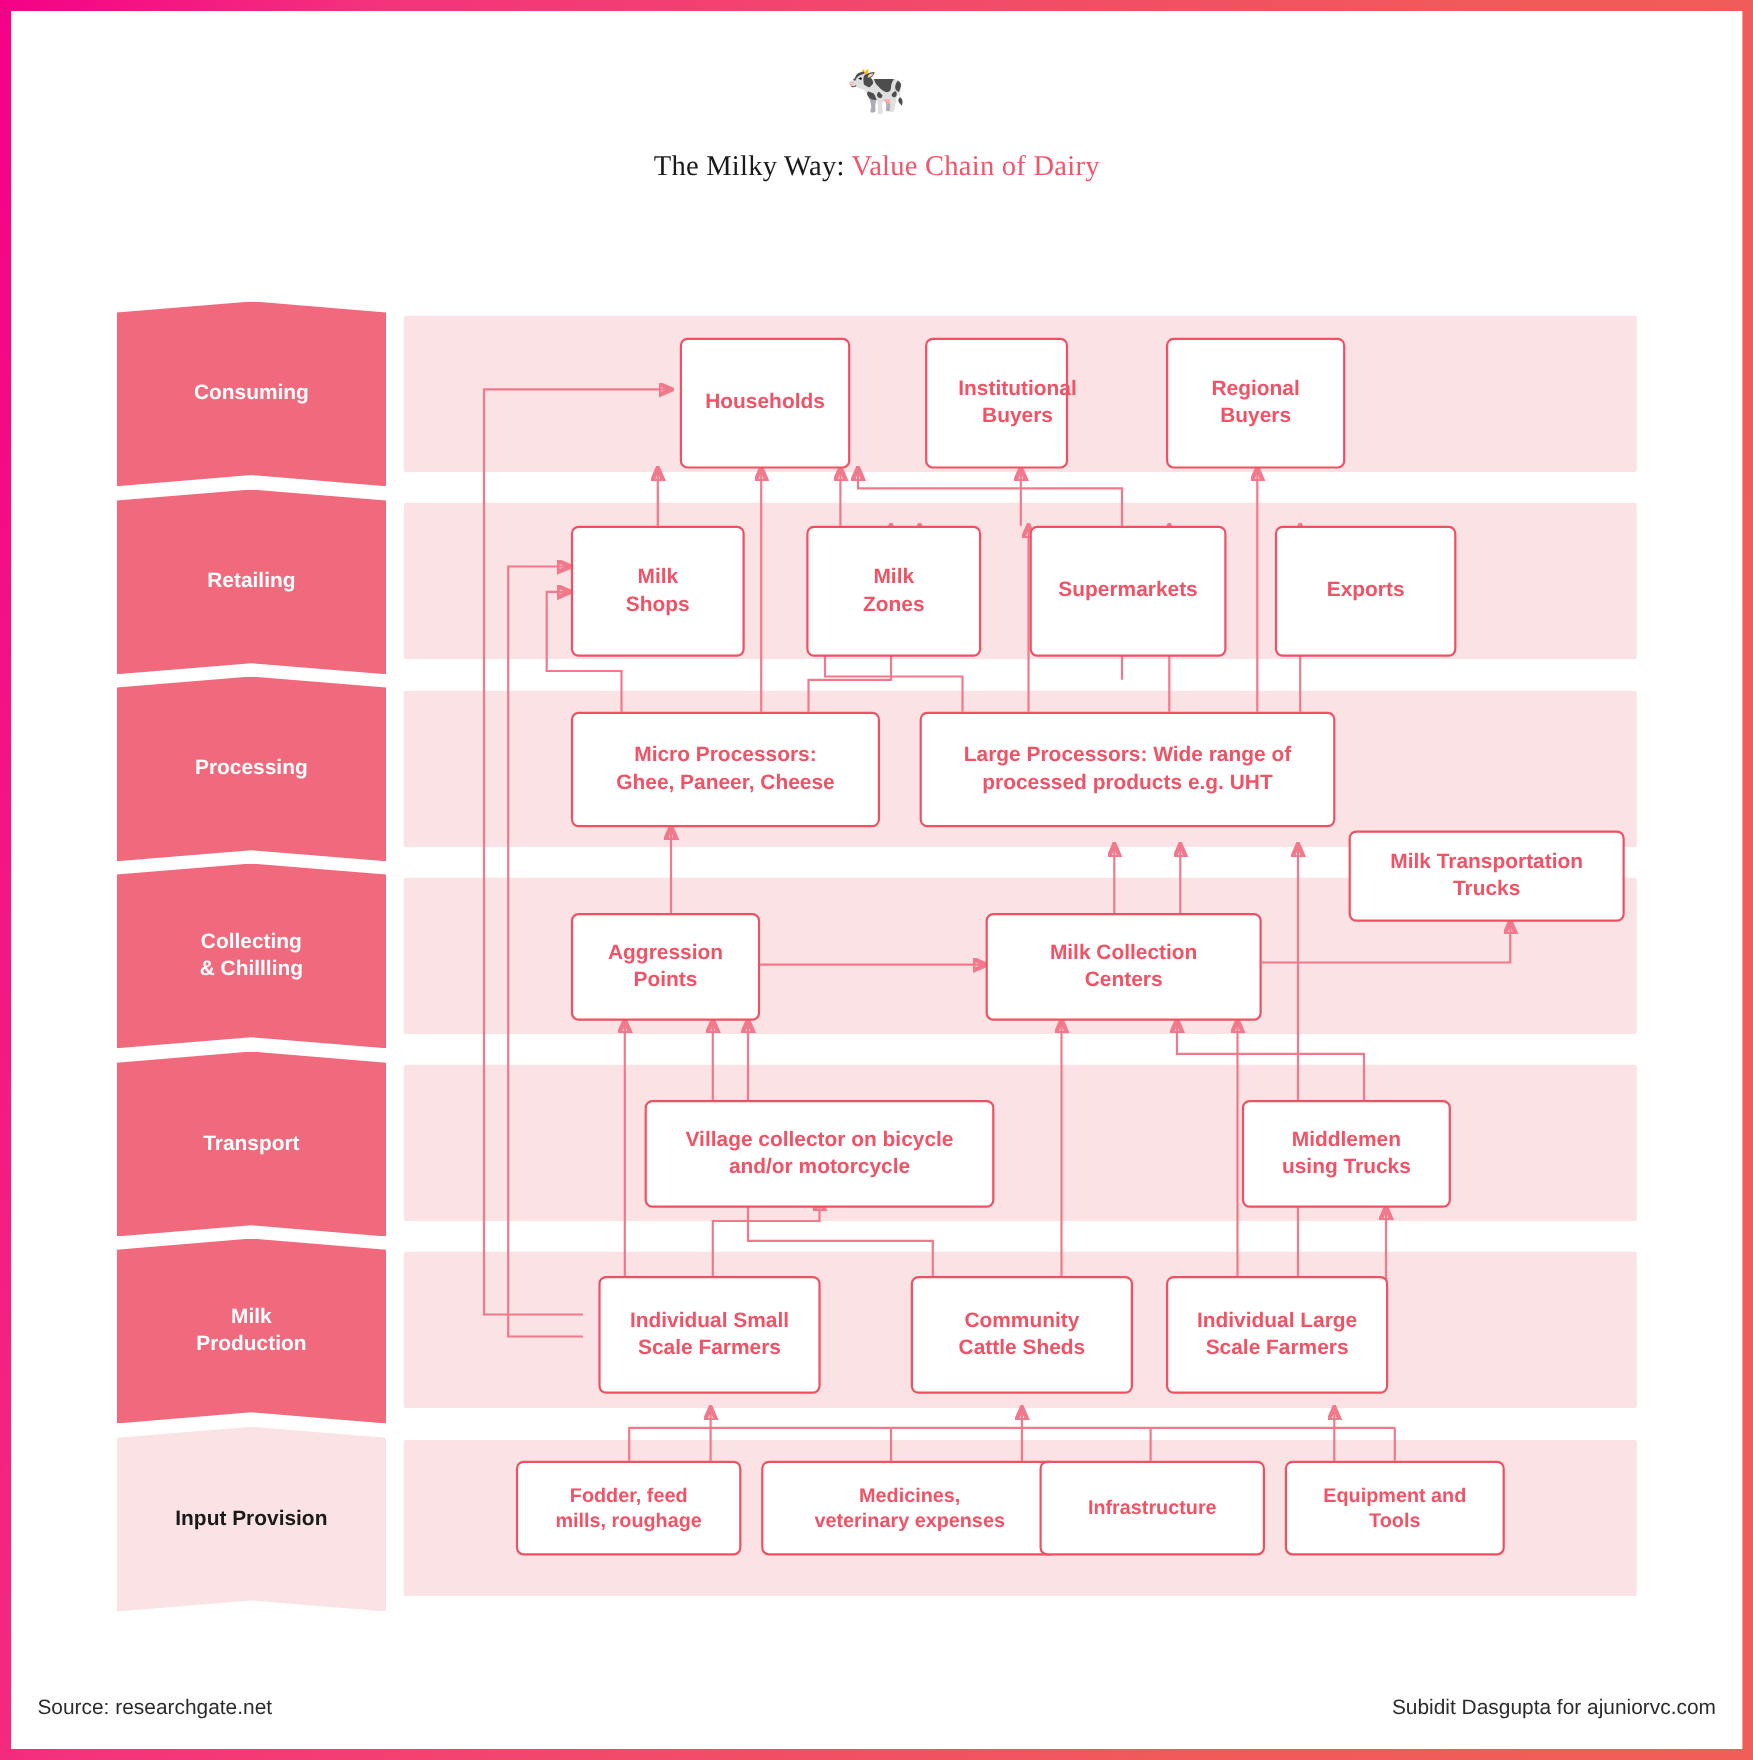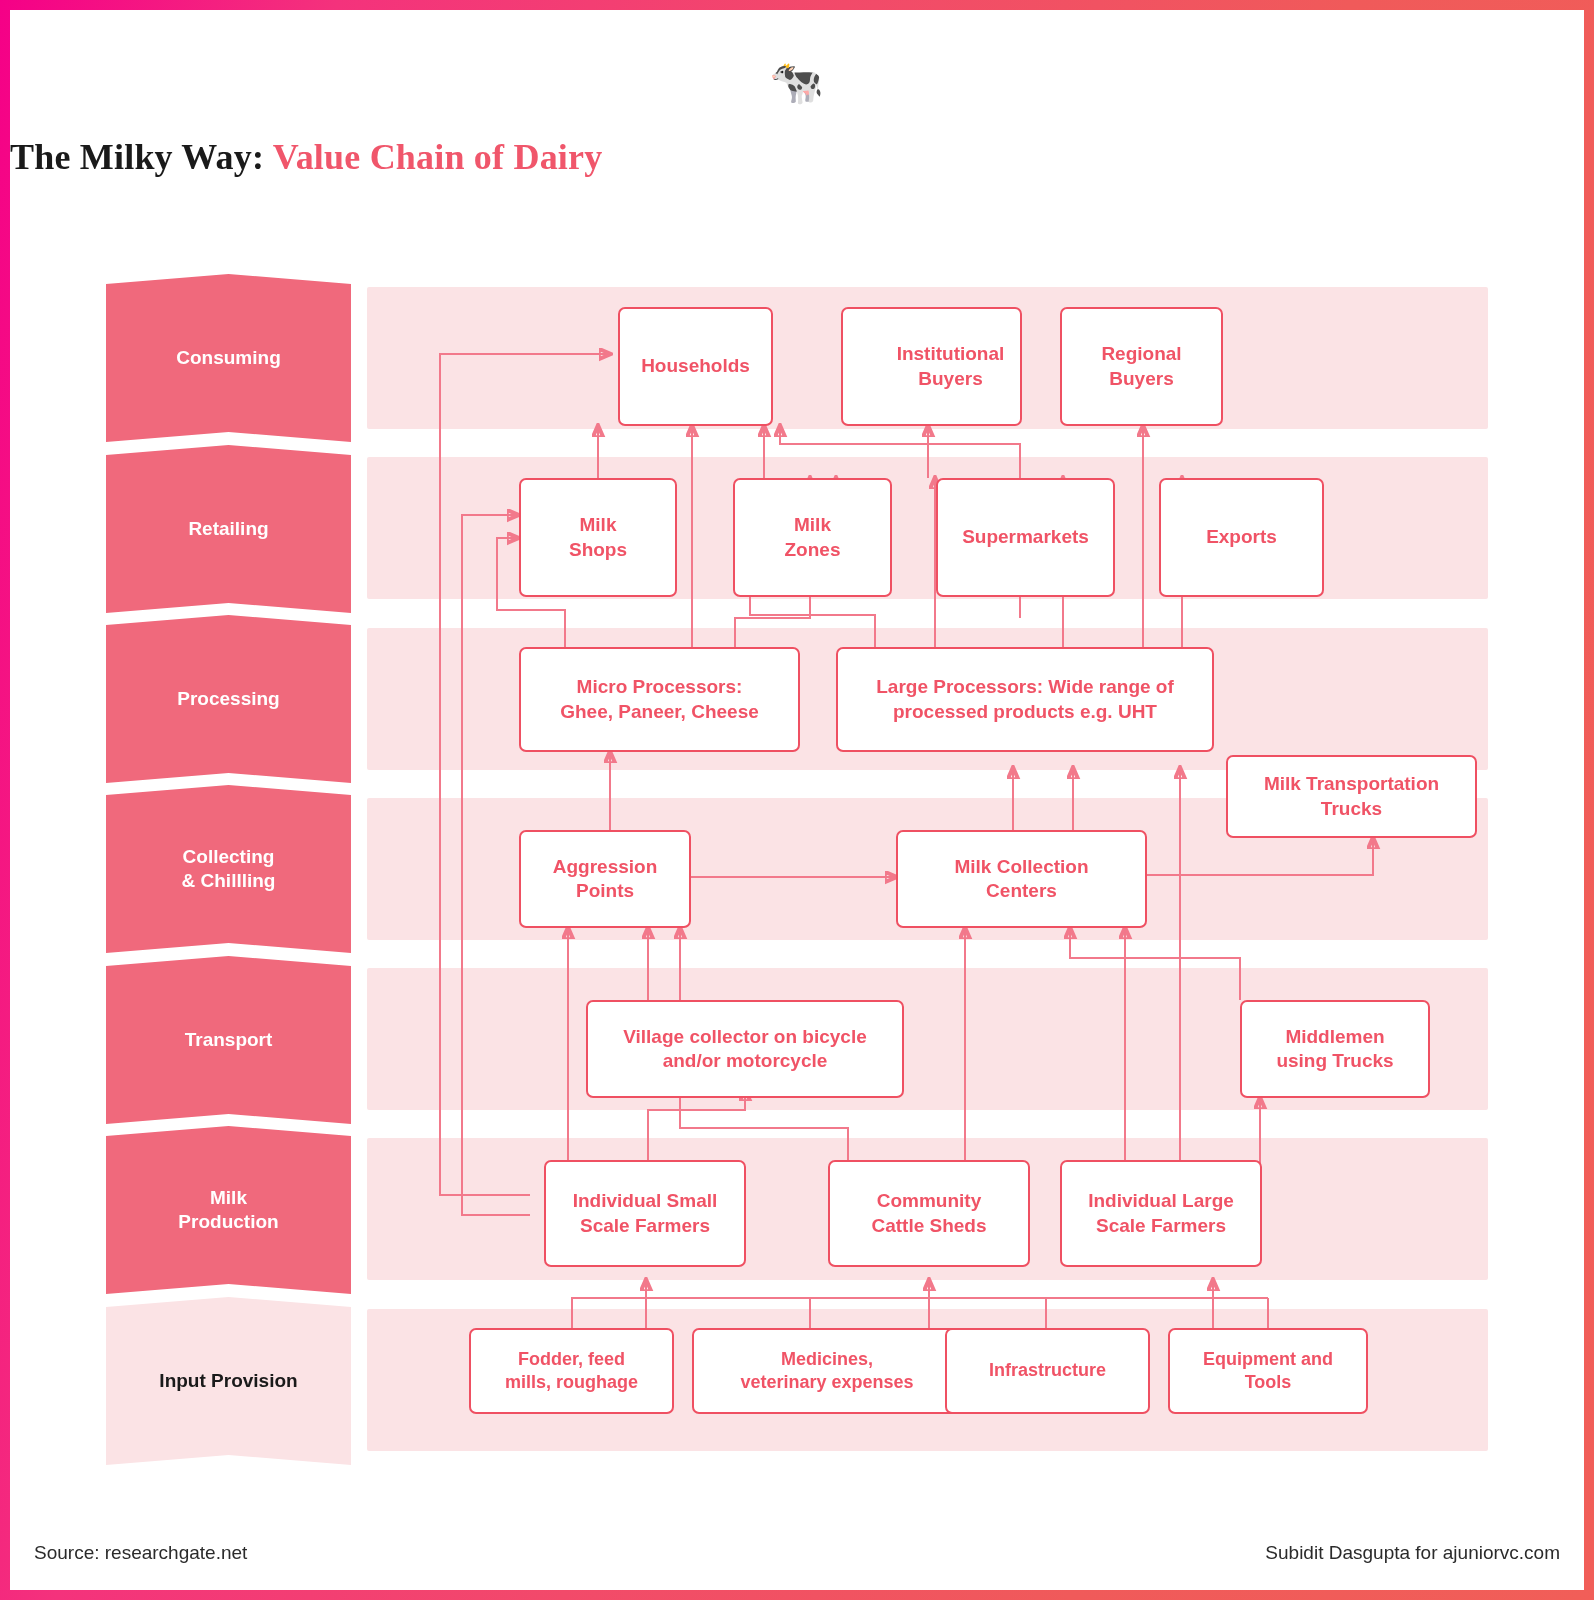--- a/index.html
+++ b/index.html
@@ -35,24 +35,24 @@
     top: 50px;
     text-align: center;
     font-size: 44px;
     line-height: 1;
   }
 
   .title {
     position: absolute;
     left: 0; right: 0;
     top: 126px;
-    text-align: left;
+    text-align: center;
     font-family: "Liberation Serif", serif;
-    font-size: 36px;
-    font-weight: bold;
+    font-size: 26px;
+    font-weight: normal;
     color: #1a1a1a;
     letter-spacing: .2px;
   }
   .title .accent { color: #F0566B; }
 
   
   .band {
     position: absolute;
     left: 357px;
     width: 1121px;
@@ -222,21 +222,21 @@
         <span style="white-space:pre-line">Milk
 Production</span>
       </div>
   <div class="chev light" style="top:1287px;height:168px;">
         <span style="white-space:pre-line">Input Provision</span>
       </div>
 
   <div class="node" style="left:608px;top:297px;width:155px;height:119px;">
         <span style="white-space:pre-line">Households</span>
       </div>
-  <div class="node" style="left:831px;top:297px;width:181px;height:119px;padding-left:46px;">
+  <div class="node" style="left:831px;top:297px;width:130px;height:119px;padding-left:46px;">
         <span style="white-space:pre-line">Institutional
 Buyers</span>
       </div>
   <div class="node" style="left:1050px;top:297px;width:163px;height:119px;">
         <span style="white-space:pre-line">Regional
 Buyers</span>
       </div>
 
   <div class="node" style="left:509px;top:468px;width:158px;height:119px;">
         <span style="white-space:pre-line">Milk
@@ -272,21 +272,21 @@
       </div>
   <div class="node" style="left:886px;top:820px;width:251px;height:98px;">
         <span style="white-space:pre-line">Milk Collection
 Centers</span>
       </div>
 
   <div class="node" style="left:576px;top:990px;width:318px;height:98px;">
         <span style="white-space:pre-line">Village collector on bicycle
 and/or motorcycle</span>
       </div>
-  <div class="node" style="left:1230px;top:990px;width:190px;height:98px;">
+  <div class="node" style="left:1119px;top:990px;width:190px;height:98px;">
         <span style="white-space:pre-line">Middlemen
 using Trucks</span>
       </div>
 
   <div class="node" style="left:534px;top:1150px;width:202px;height:107px;">
         <span style="white-space:pre-line">Individual Small
 Scale Farmers</span>
       </div>
   <div class="node" style="left:818px;top:1150px;width:202px;height:107px;">
         <span style="white-space:pre-line">Community

